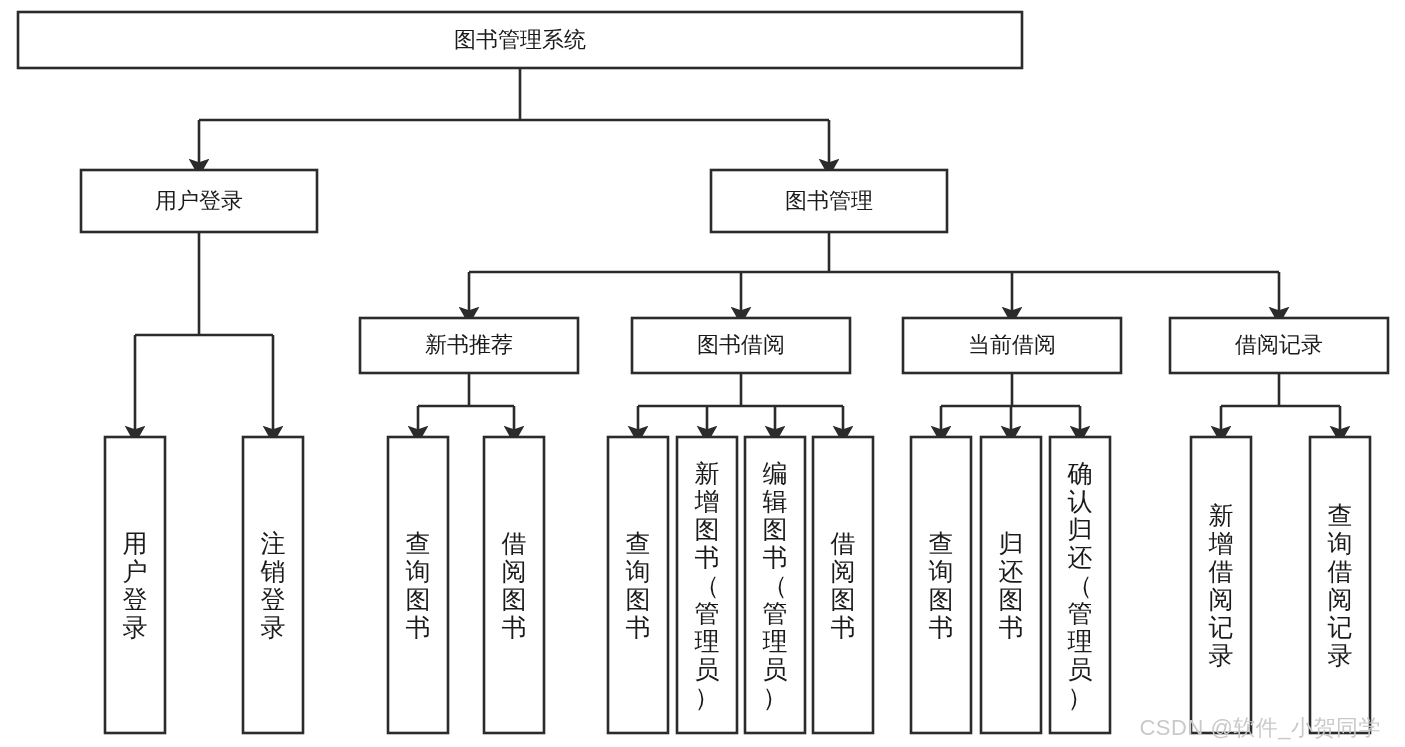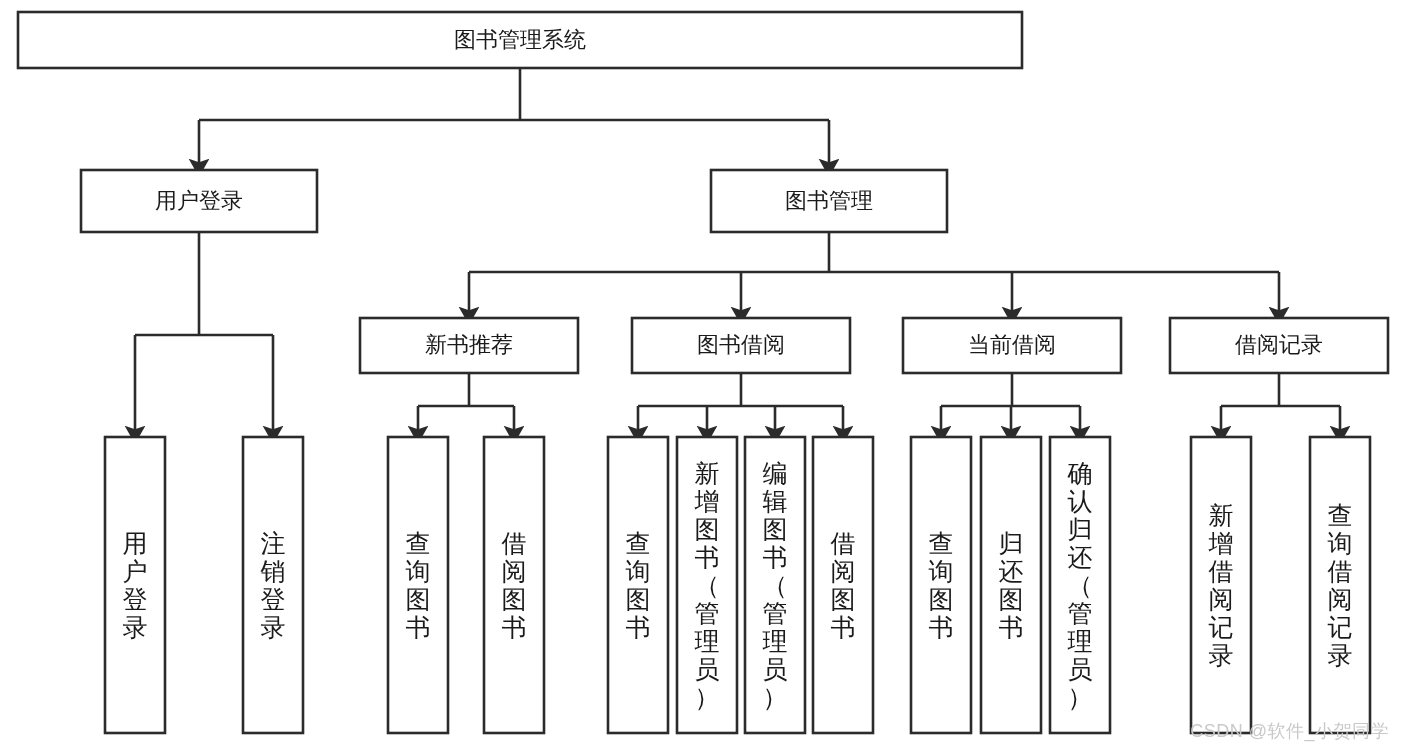--- a/index.html
+++ b/index.html
@@ -17,23 +17,23 @@
     dominant-baseline:middle;text-anchor:middle;
     white-space:pre;
   }
   .leaf-label{
     font-family:"Liberation Sans","DejaVu Sans",sans-serif;
     fill:#1a1a1a;font-size:25px;
     text-anchor:middle;
     white-space:pre;
   }
   .watermark{
-    position:absolute;right:16px;bottom:4px;
+    position:absolute;right:24px;bottom:4px;
     font-family:"Liberation Sans","DejaVu Sans",sans-serif;
-    font-size:18px;color:#c9c9c9;letter-spacing:0.5px;
+    font-size:22px;color:#c9c9c9;letter-spacing:0.5px;
     user-select:none;white-space:nowrap;
   }
 </style>
 </head>
 <body>
 
 <div id="stage">
 
   <svg id="diagram" viewBox="0 0 1405 747">
     <defs>

